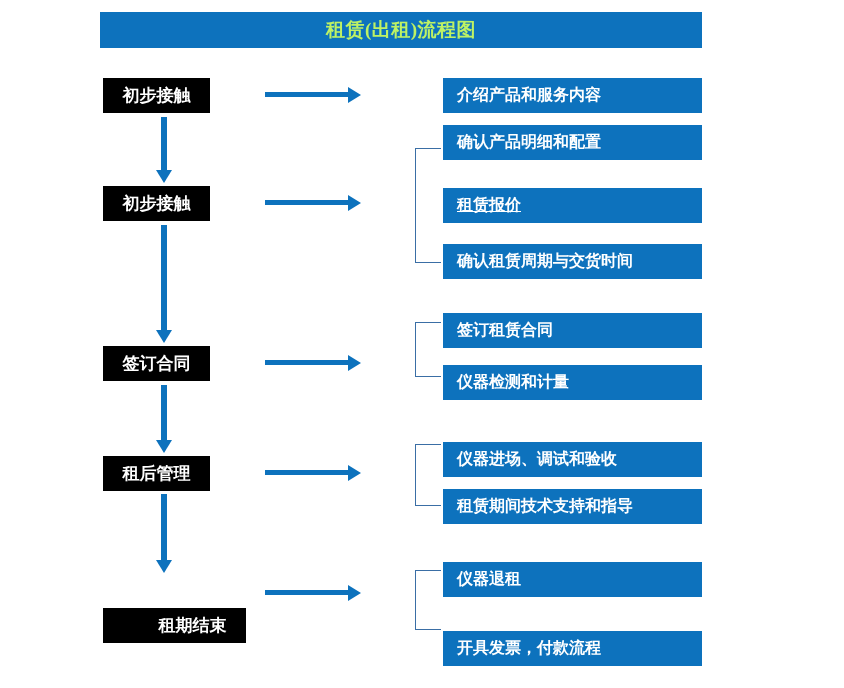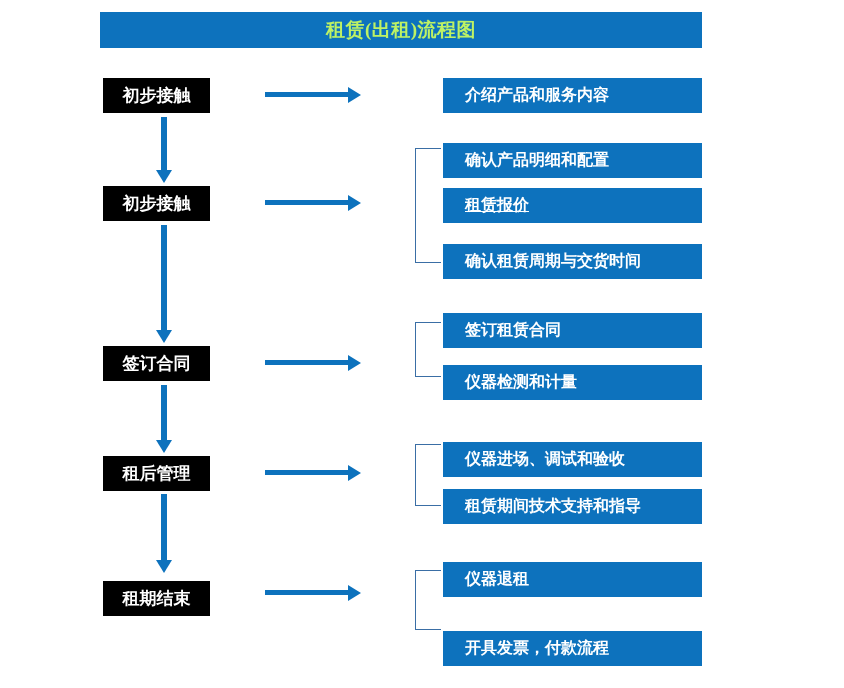--- a/index.html
+++ b/index.html
@@ -53,21 +53,21 @@
     position: absolute;
     left: 443px;
     width: 259px;
     height: 35px;
     background: #0d72bd;
     color: #ffffff;
     font-size: 16px;
     font-weight: bold;
     display: flex;
     align-items: center;
-    padding-left: 22px;
+    padding-left: 14px;
     box-sizing: border-box;
   }
 
   
   .h-arrow {
     position: absolute;
     left: 265px;
     width: 96px;
     height: 16px;
   }
@@ -129,21 +129,21 @@
 <body>
 
 <div id="canvas">
 
   <div class="title-bar">租赁(出租)流程图</div>
 
   <div class="stage-box" style="top:78px;">初步接触</div>
   <div class="stage-box" style="top:186px;">初步接触</div>
   <div class="stage-box" style="top:346px;">签订合同</div>
   <div class="stage-box" style="top:456px;">租后管理</div>
-  <div class="stage-box" style="top:581px;">租期结束</div>
+  <div class="stage-box" style="top:608px;padding-left:36px;">租期结束</div>
 
   <div class="v-arrow" style="top:117px; height:66px;">
     <div class="shaft" style="height:53px;"></div>
     <div class="head"></div>
   </div>
   <div class="v-arrow" style="top:225px; height:118px;">
     <div class="shaft" style="height:105px;"></div>
     <div class="head"></div>
   </div>
   <div class="v-arrow" style="top:385px; height:68px;">
@@ -176,21 +176,21 @@
     <div class="head"></div>
   </div>
 
   <div class="bracket" style="top:148px; height:115px;"></div>
   <div class="bracket" style="top:322px; height:55px;"></div>
   <div class="bracket" style="top:444px; height:62px;"></div>
   <div class="bracket" style="top:570px; height:60px;"></div>
 
   <div class="detail-box" style="top:78px;">介绍产品和服务内容</div>
 
-  <div class="detail-box" style="top:143px;">确认产品明细和配置</div>
+  <div class="detail-box" style="top:125px;">确认产品明细和配置</div>
   <div class="detail-box" style="top:188px;text-decoration:underline;">租赁报价</div>
   <div class="detail-box" style="top:244px;">确认租赁周期与交货时间</div>
 
   <div class="detail-box" style="top:313px;">签订租赁合同</div>
   <div class="detail-box" style="top:365px;">仪器检测和计量</div>
 
   <div class="detail-box" style="top:424px;margin-top:18px;">仪器进场、调试和验收</div>
   <div class="detail-box" style="top:562px;">仪器退租</div>
 
   <div class="detail-box" style="top:489px;">租赁期间技术支持和指导</div>

